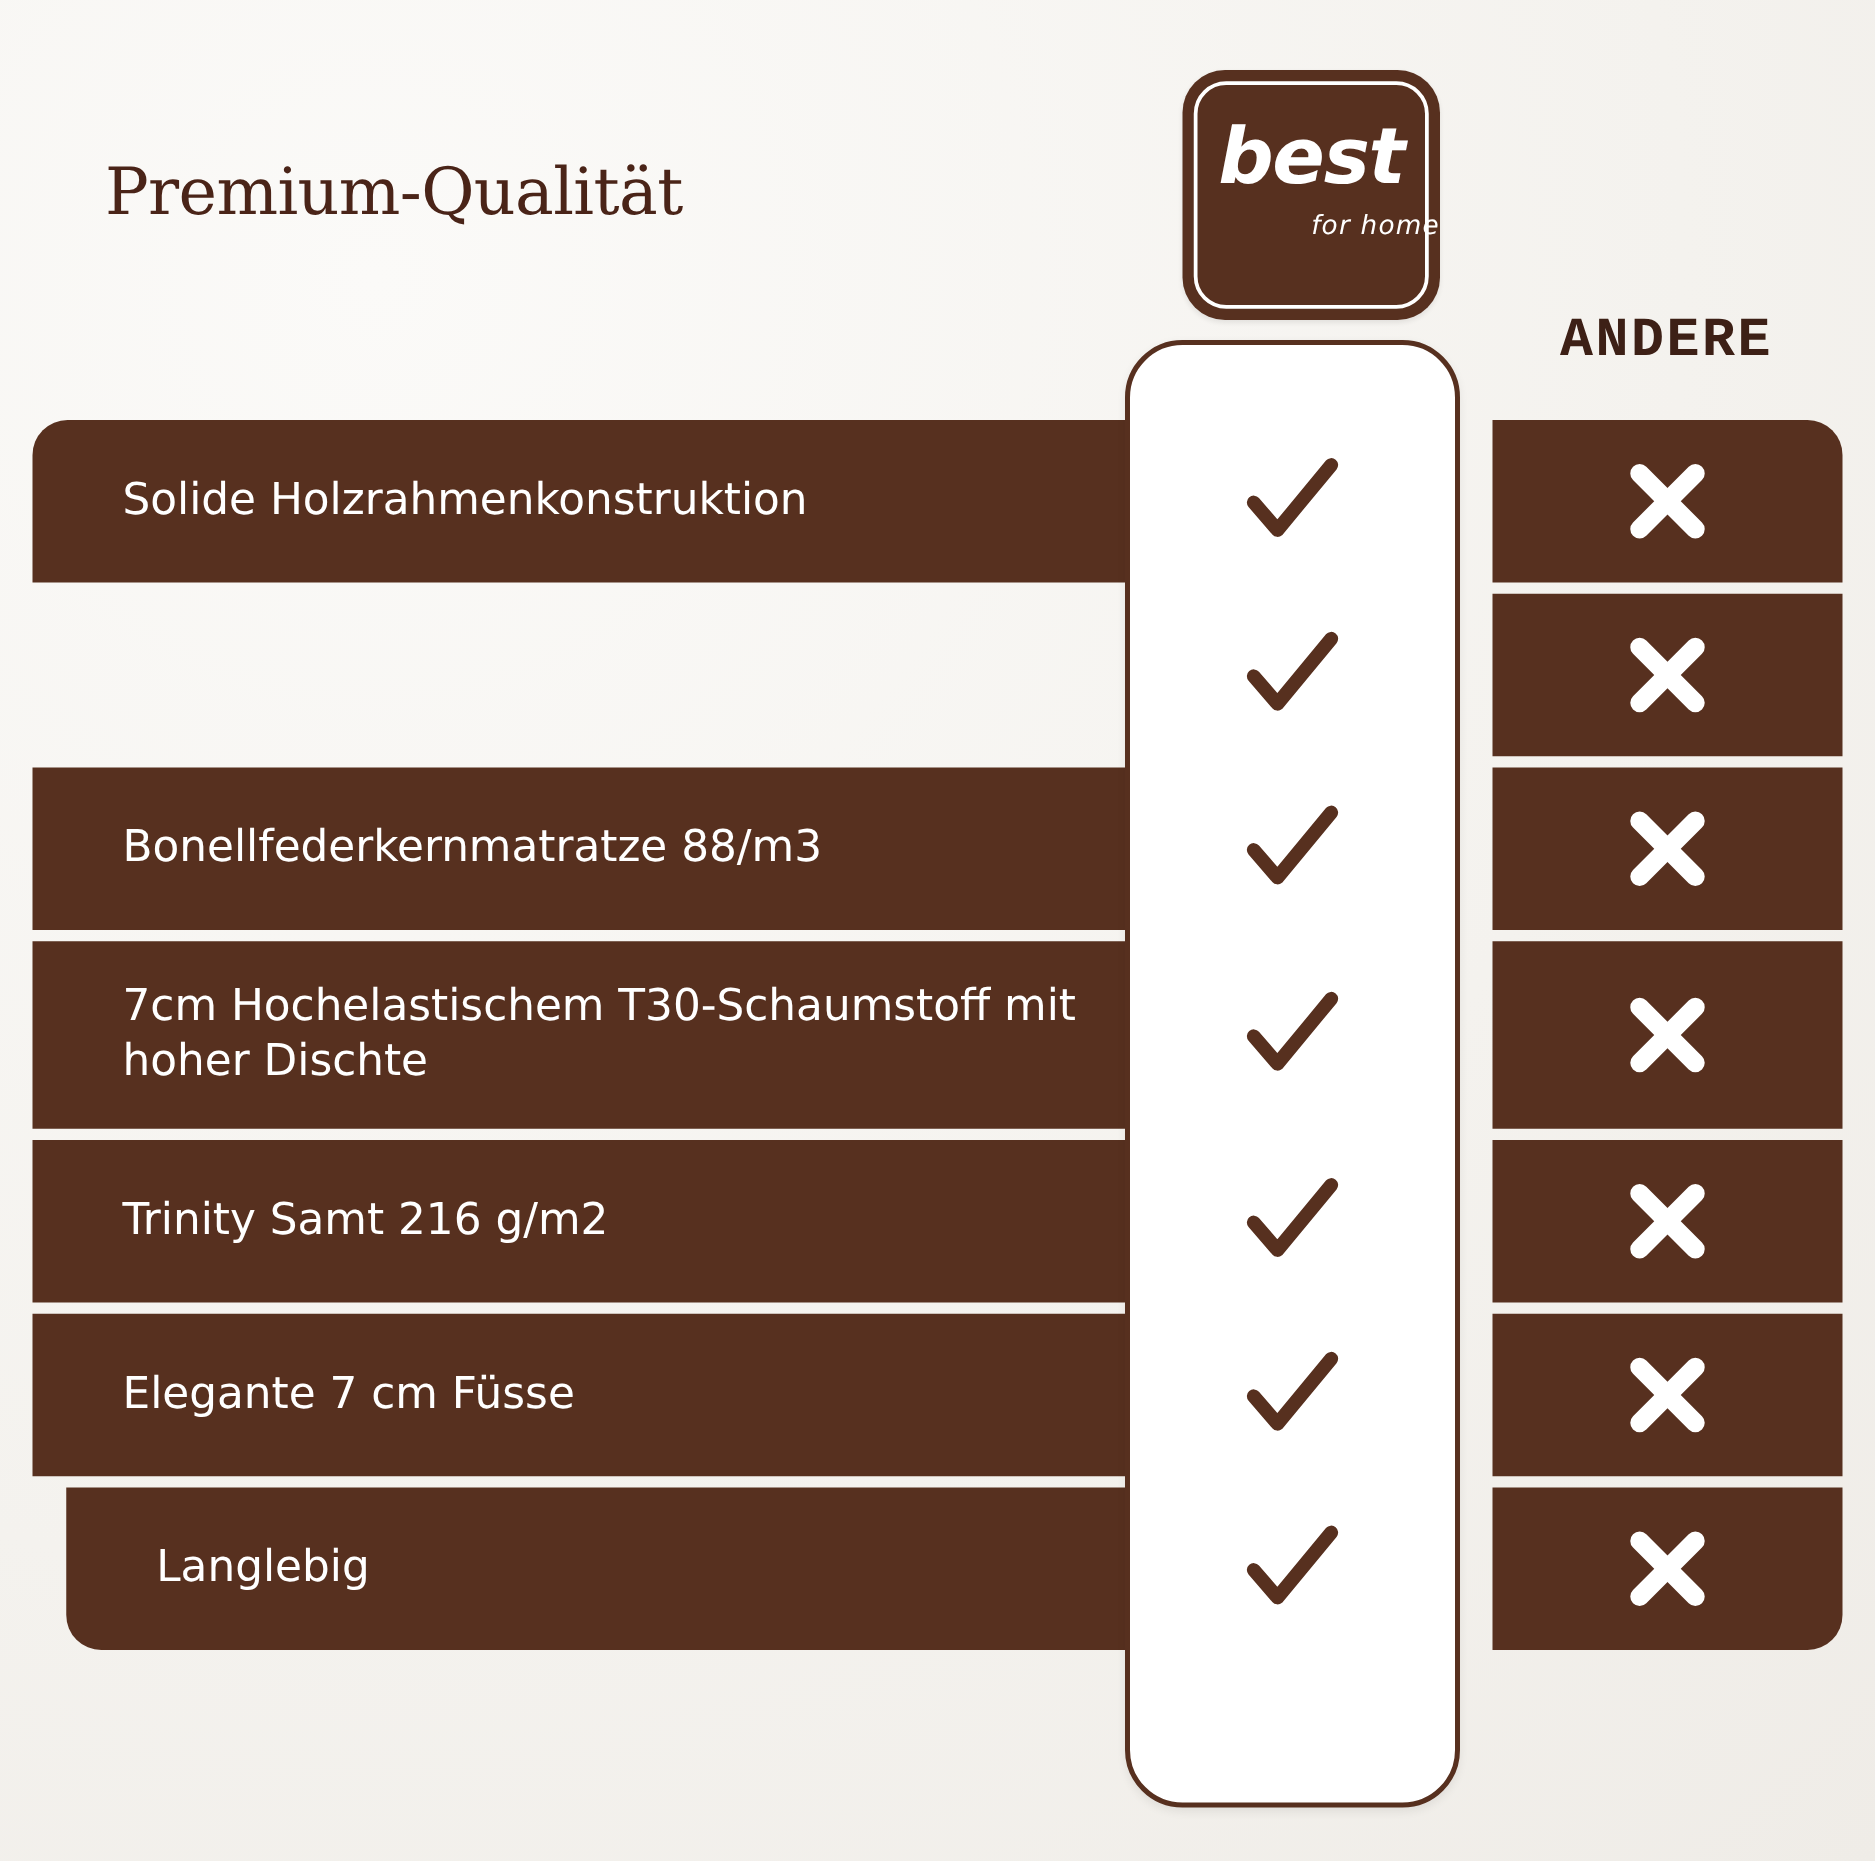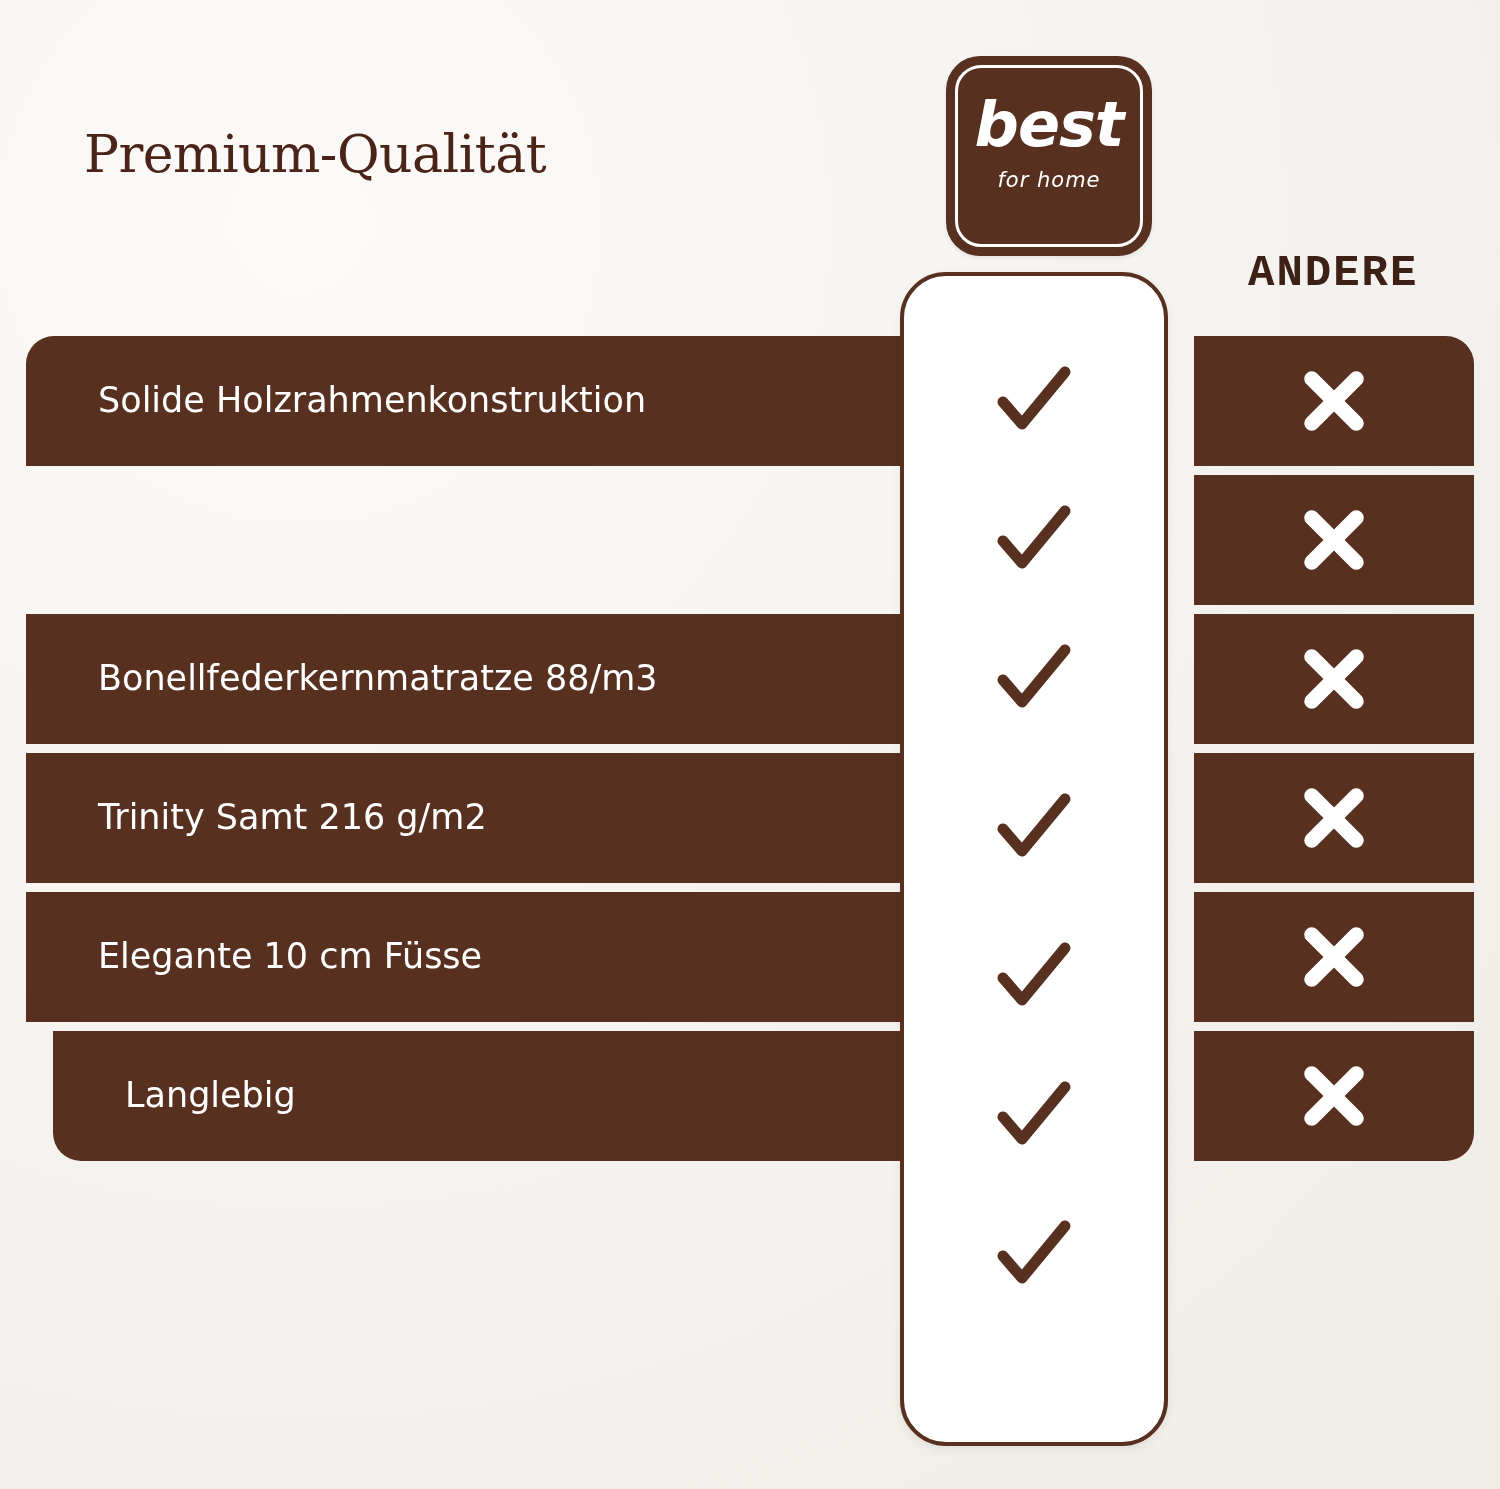--- a/index.html
+++ b/index.html
@@ -76,21 +76,21 @@
     font-size: 62px;
     color: #ffffff;
     line-height: 1;
     letter-spacing: -1px;
   }
   .logo-forhome {
     position: absolute;
     left: 0;
     right: 0;
     top: 112px;
-    text-align: center;
+    text-align: right;
     font-family: "DejaVu Sans", sans-serif;
     font-style: italic;
     font-size: 21px;
     color: #ffffff;
     letter-spacing: 1px;
   }
 
   
   .rows {
     position: absolute;
@@ -227,33 +227,41 @@
 
   <div class="row">
     <div class="row-left">
       <span class="feature-text">Bonellfederkernmatratze 88/m3</span>
     </div>
     <div class="row-right">
       <span class="cross"></span>
     </div>
   </div>
 
+  <div class="row tall">
+    <div class="row-left">
+      <span class="feature-text">7cm Hochelastischem T30-Schaumstoff mit hoher Dischte</span>
+    </div>
+    <div class="row-right">
+      <span class="cross"></span>
+    </div>
+  </div>
 
   <div class="row">
     <div class="row-left">
       <span class="feature-text">Trinity Samt 216 g/m2</span>
     </div>
     <div class="row-right">
       <span class="cross"></span>
     </div>
   </div>
 
   <div class="row">
     <div class="row-left">
-      <span class="feature-text">Elegante 10 cm Füsse</span>
+      <span class="feature-text">Elegante 7 cm Füsse</span>
     </div>
     <div class="row-right">
       <span class="cross"></span>
     </div>
   </div>
 
   <div class="row">
     <div class="row-left">
       <span class="feature-text">Langlebig</span>
     </div>

